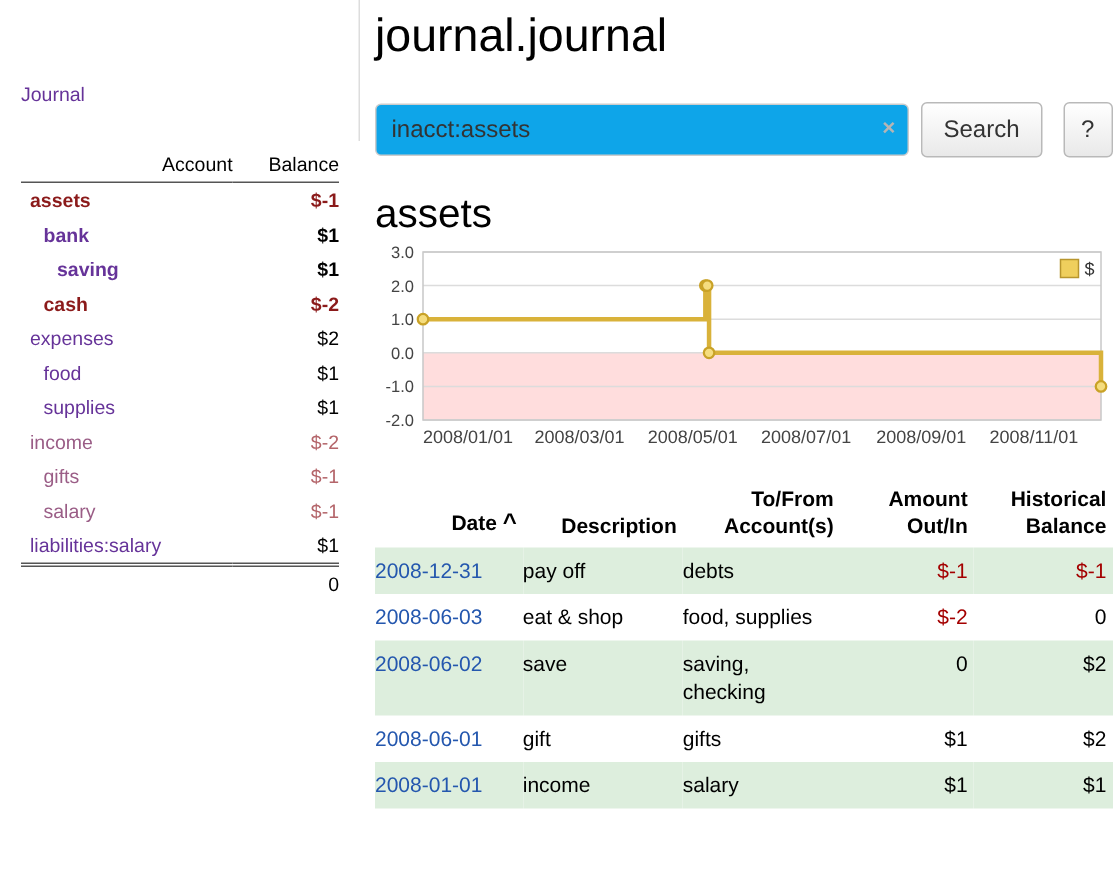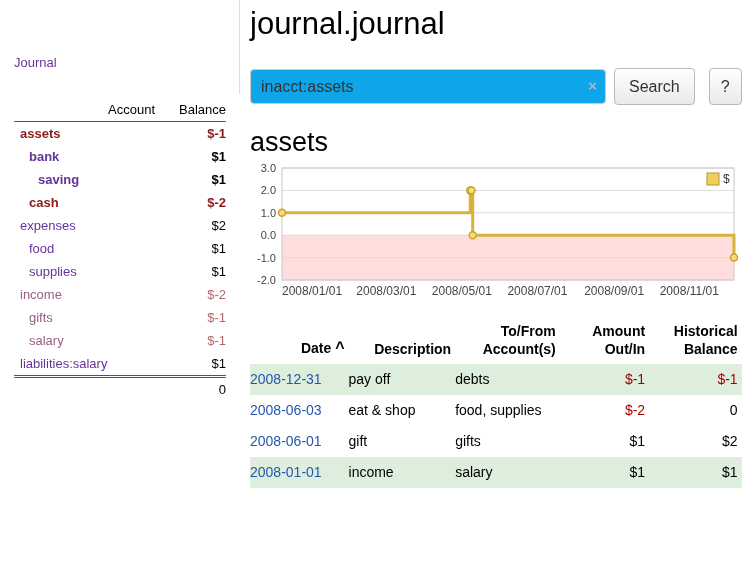--- a/index.html
+++ b/index.html
@@ -207,20 +207,27 @@
             <td class="num neg">$-1</td>
             <td class="num neg">$-1</td>
           </tr>
           <tr>
             <td><a href="#" class="date-link">2008-06-03</a></td>
             <td>eat &amp; shop</td>
             <td>food, supplies</td>
             <td class="num neg">$-2</td>
             <td class="num">0</td>
           </tr>
+          <tr class="shaded">
+            <td><a href="#" class="date-link">2008-06-02</a></td>
+            <td>save</td>
+            <td>saving, checking</td>
+            <td class="num">0</td>
+            <td class="num">$2</td>
+          </tr>
           <tr>
             <td><a href="#" class="date-link">2008-06-01</a></td>
             <td>gift</td>
             <td>gifts</td>
             <td class="num">$1</td>
             <td class="num">$2</td>
           </tr>
           <tr class="shaded">
             <td><a href="#" class="date-link">2008-01-01</a></td>
             <td>income</td>

